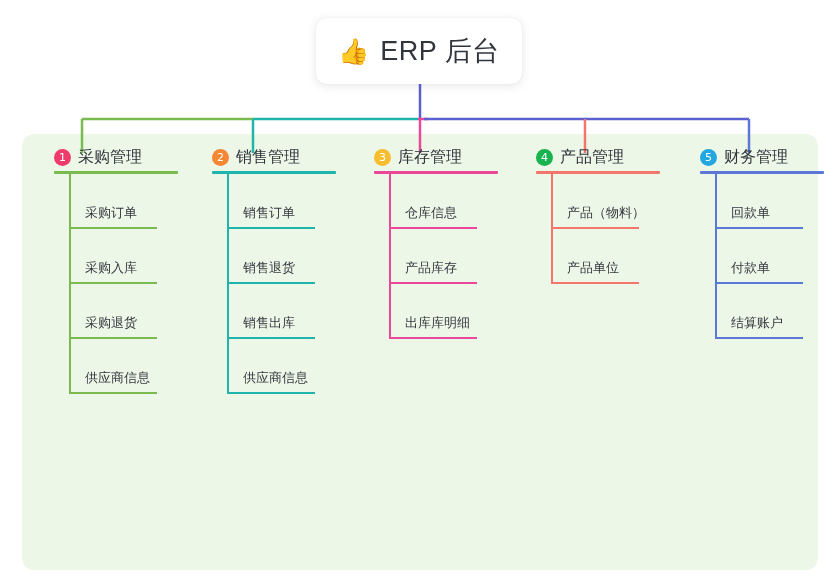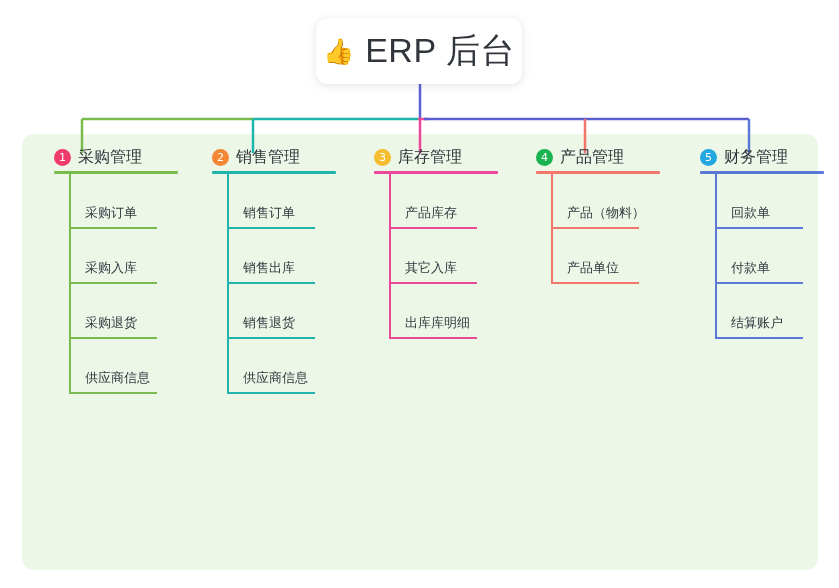--- a/index.html
+++ b/index.html
@@ -34,21 +34,21 @@
     justify-content: center;
     gap: 11px;
     z-index: 5;
   }
   #root-node .thumb {
     font-size: 25px;
     line-height: 1;
     display: block;
   }
   #root-node .root-title {
-    font-size: 34px;
+    font-size: 27px;
     color: #31353c;
     letter-spacing: 0.5px;
     white-space: nowrap;
     text-align: center;
   }
 
   
   #panel {
     position: absolute;
     left: 22px;
@@ -210,50 +210,50 @@
       </div>
       <div class="head-rule" style="background: rgb(31, 181, 172);"></div>
       <div class="leaf-list">
         <div class="leaf">
           <div class="leaf-spine" style="background: rgb(31, 181, 172);"></div>
           <div class="leaf-label">销售订单</div>
           <div class="leaf-rule" style="background: rgb(31, 181, 172);"></div>
         </div>
         <div class="leaf">
           <div class="leaf-spine" style="background: rgb(31, 181, 172);"></div>
+          <div class="leaf-label">销售退货</div>
+          <div class="leaf-rule" style="background: rgb(31, 181, 172);"></div>
+        </div>
+        <div class="leaf">
+          <div class="leaf-spine" style="background: rgb(31, 181, 172);"></div>
           <div class="leaf-label">销售出库</div>
-          <div class="leaf-rule" style="background: rgb(31, 181, 172);"></div>
-        </div>
-        <div class="leaf">
-          <div class="leaf-spine" style="background: rgb(31, 181, 172);"></div>
-          <div class="leaf-label">销售退货</div>
           <div class="leaf-rule" style="background: rgb(31, 181, 172);"></div>
         </div>
         <div class="leaf">
           <div class="leaf-spine" style="background: rgb(31, 181, 172);"></div>
           <div class="leaf-label">供应商信息</div>
           <div class="leaf-rule" style="background: rgb(31, 181, 172);"></div>
         </div>
       </div>
     </div>
   <div class="column" id="col-2">
       <div class="col-head">
         <span class="badge" style="background: rgb(246, 189, 47);">3</span>
         <span class="col-title">库存管理</span>
       </div>
       <div class="head-rule" style="background: rgb(236, 72, 153);"></div>
       <div class="leaf-list">
         <div class="leaf">
           <div class="leaf-spine" style="background: rgb(236, 72, 153);"></div>
+          <div class="leaf-label">仓库信息</div>
+          <div class="leaf-rule" style="background: rgb(236, 72, 153);"></div>
+        </div>
+        <div class="leaf">
+          <div class="leaf-spine" style="background: rgb(236, 72, 153);"></div>
           <div class="leaf-label">产品库存</div>
-          <div class="leaf-rule" style="background: rgb(236, 72, 153);"></div>
-        </div>
-        <div class="leaf">
-          <div class="leaf-spine" style="background: rgb(236, 72, 153);"></div>
-          <div class="leaf-label">其它入库</div>
           <div class="leaf-rule" style="background: rgb(236, 72, 153);"></div>
         </div>
         <div class="leaf">
           <div class="leaf-spine" style="background: rgb(236, 72, 153);"></div>
           <div class="leaf-label">出库库明细</div>
           <div class="leaf-rule" style="background: rgb(236, 72, 153);"></div>
         </div>
       </div>
     </div>
   <div class="column" id="col-3">

